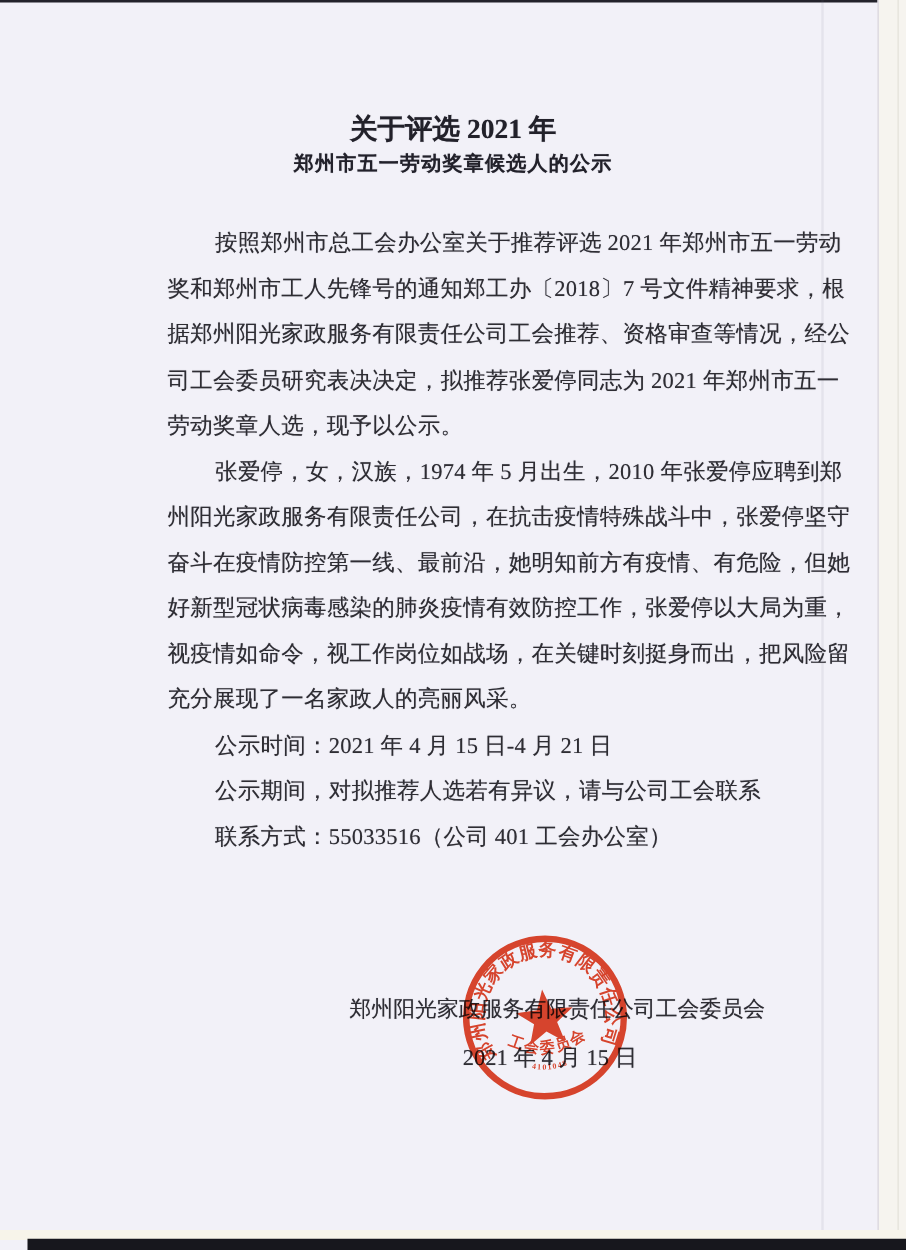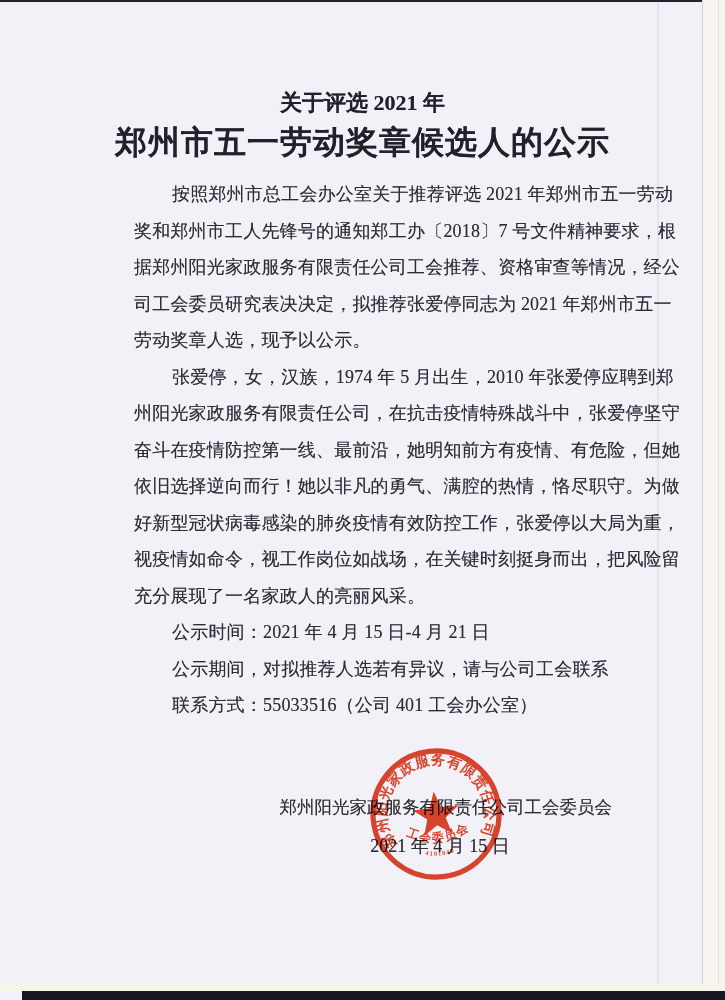--- a/index.html
+++ b/index.html
@@ -19,21 +19,21 @@
   .right-strip-inner{position:absolute;top:0;bottom:0;left:15px;width:1px;background:#e4e1da;}
   .fold-line{position:absolute;top:0;bottom:0;left:657px;width:2px;background:rgba(110,110,140,0.10);}
   
   .title{
     position:absolute;left:95px;width:535px;
     text-align:center;font-weight:bold;color:#22212a;
     text-shadow:0 0 .6px rgba(30,30,45,.55);
     white-space:nowrap;
   }
   .title1{top:88px;font-size:22px;}
-  .title2{top:121px;font-size:32px;letter-spacing:1px;}
+  .title2{top:121px;font-size:16px;letter-spacing:1px;}
   .doc-body{
     position:absolute;top:176px;left:95px;width:540px;
     font-size:18px;line-height:36.5px;
     text-shadow:0 0 .6px rgba(40,40,55,.5);
     margin-left:39px;
   }
   .bodyline{height:36.5px;white-space:nowrap;letter-spacing:.2px;}
   .ind{text-indent:38px;}
   .signature{
     position:absolute;top:795px;right:113px;
@@ -71,21 +71,20 @@
       <div class="bodyline ind">按照郑州市总工会办公室关于推荐评选 2021 年郑州市五一劳动</div>
       <div class="bodyline">奖和郑州市工人先锋号的通知郑工办〔2018〕7 号文件精神要求，根</div>
       <div class="bodyline">据郑州阳光家政服务有限责任公司工会推荐、资格审查等情况，经公</div>
       <div class="bodyline">司工会委员研究表决决定，拟推荐张爱停同志为 2021 年郑州市五一</div>
       <div class="bodyline">劳动奖章人选，现予以公示。</div>
     </div>
     <div>
       <div class="bodyline ind">张爱停，女，汉族，1974 年 5 月出生，2010 年张爱停应聘到郑</div>
       <div class="bodyline">州阳光家政服务有限责任公司，在抗击疫情特殊战斗中，张爱停坚守</div>
       <div class="bodyline">奋斗在疫情防控第一线、最前沿，她明知前方有疫情、有危险，但她</div>
-      <div class="bodyline">依旧选择逆向而行！她以非凡的勇气、满腔的热情，恪尽职守。为做</div>
       <div class="bodyline">好新型冠状病毒感染的肺炎疫情有效防控工作，张爱停以大局为重，</div>
       <div class="bodyline">视疫情如命令，视工作岗位如战场，在关键时刻挺身而出，把风险留</div>
       <div class="bodyline">充分展现了一名家政人的亮丽风采。</div>
     </div>
     <div>
       <div class="bodyline ind">公示时间：2021 年 4 月 15 日-4 月 21 日</div>
       <div class="bodyline ind">公示期间，对拟推荐人选若有异议，请与公司工会联系</div>
       <div class="bodyline ind">联系方式：55033516（公司 401 工会办公室）</div>
     </div>
   </div>

